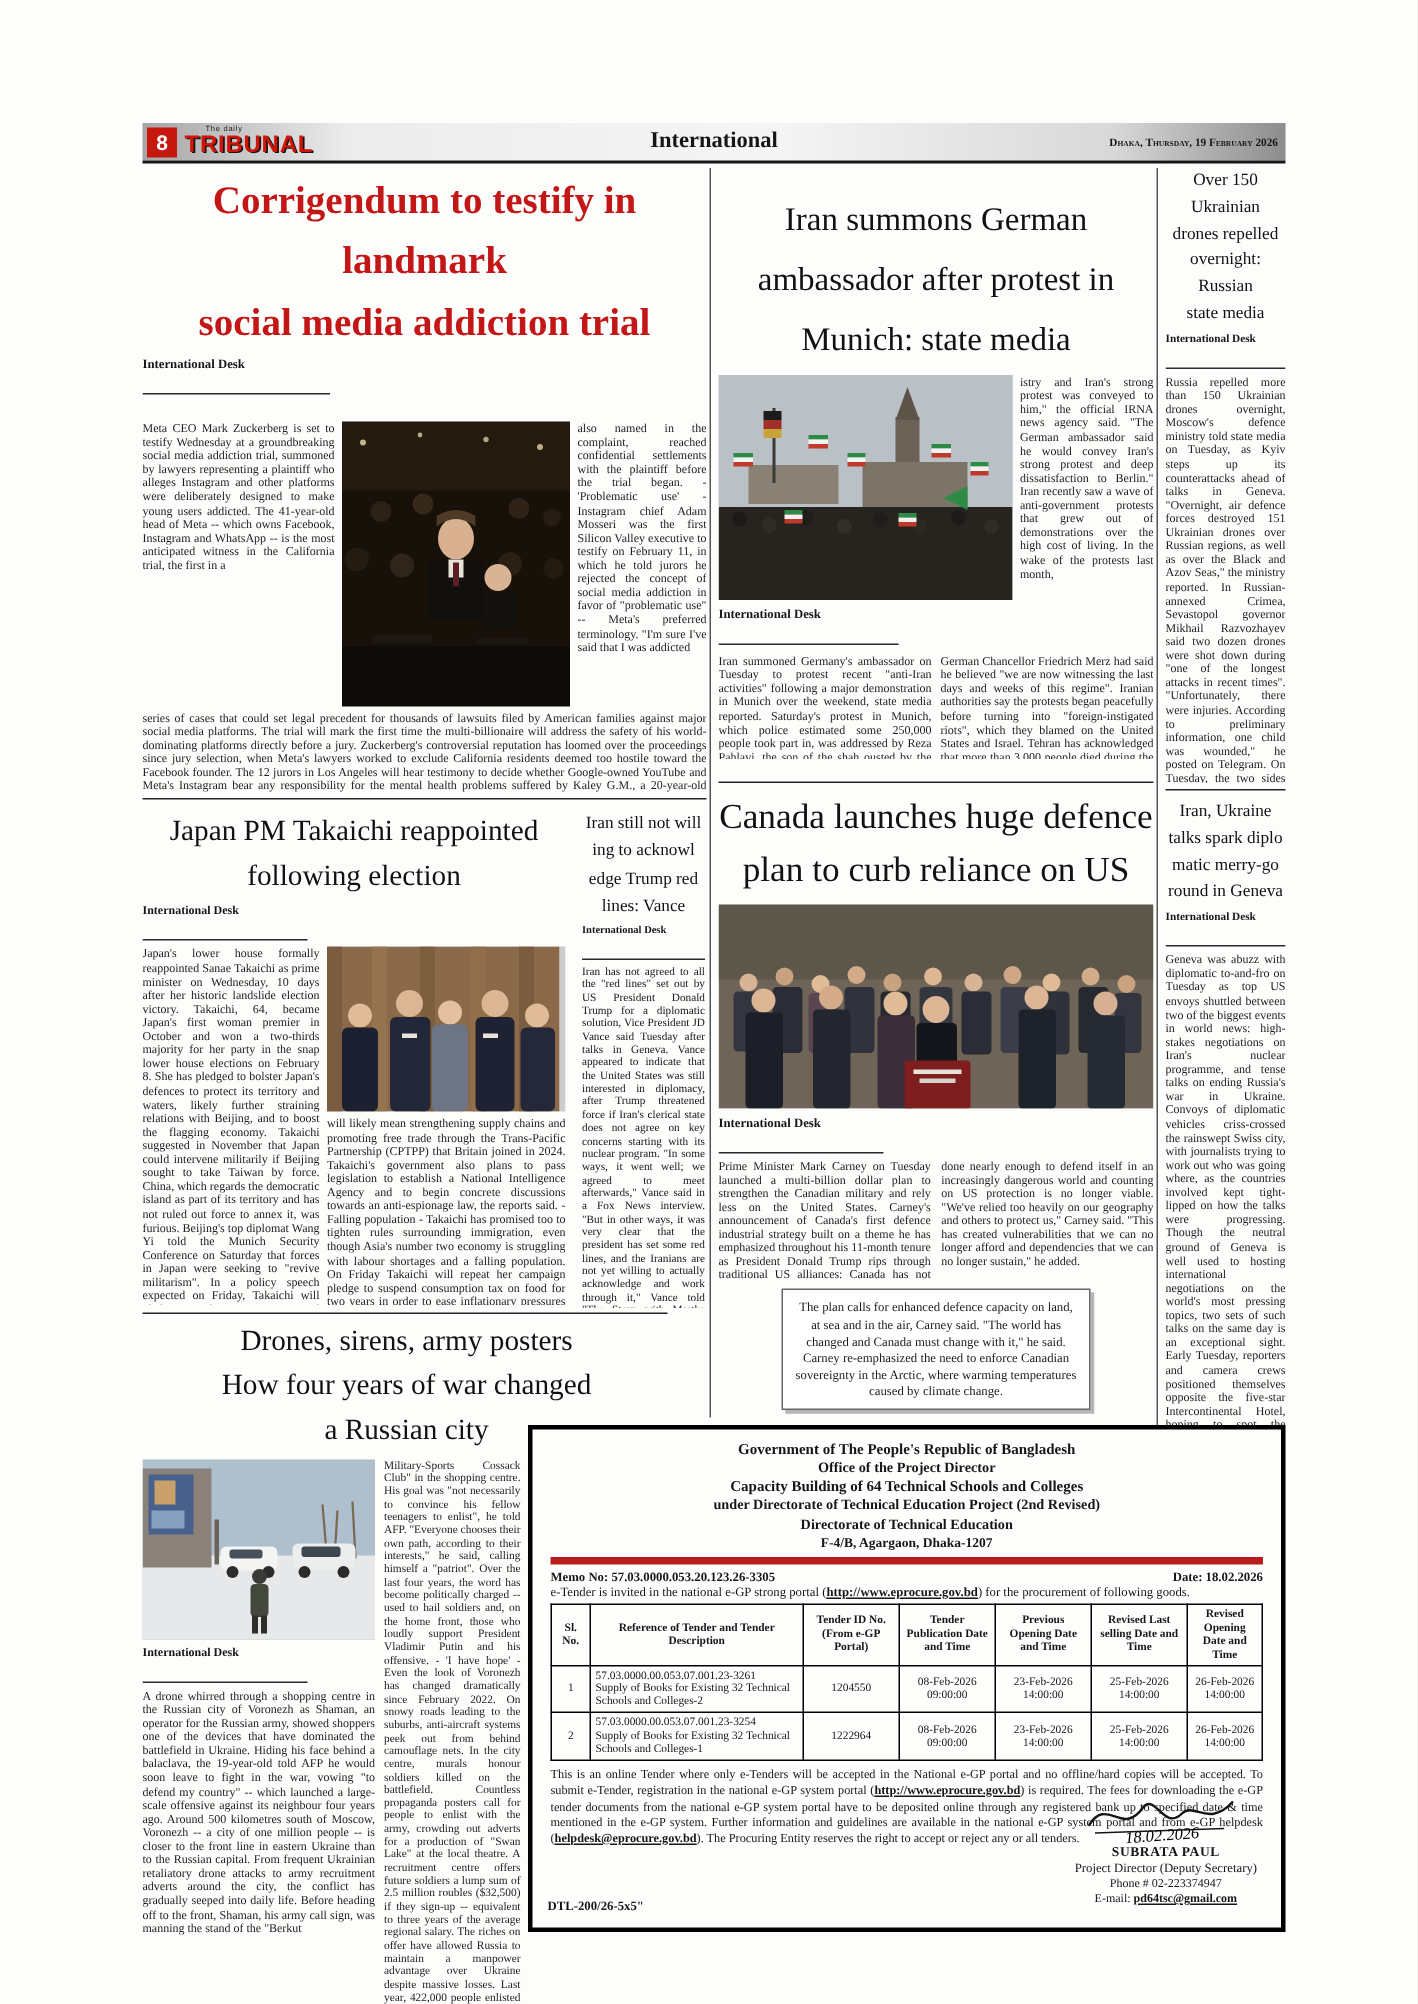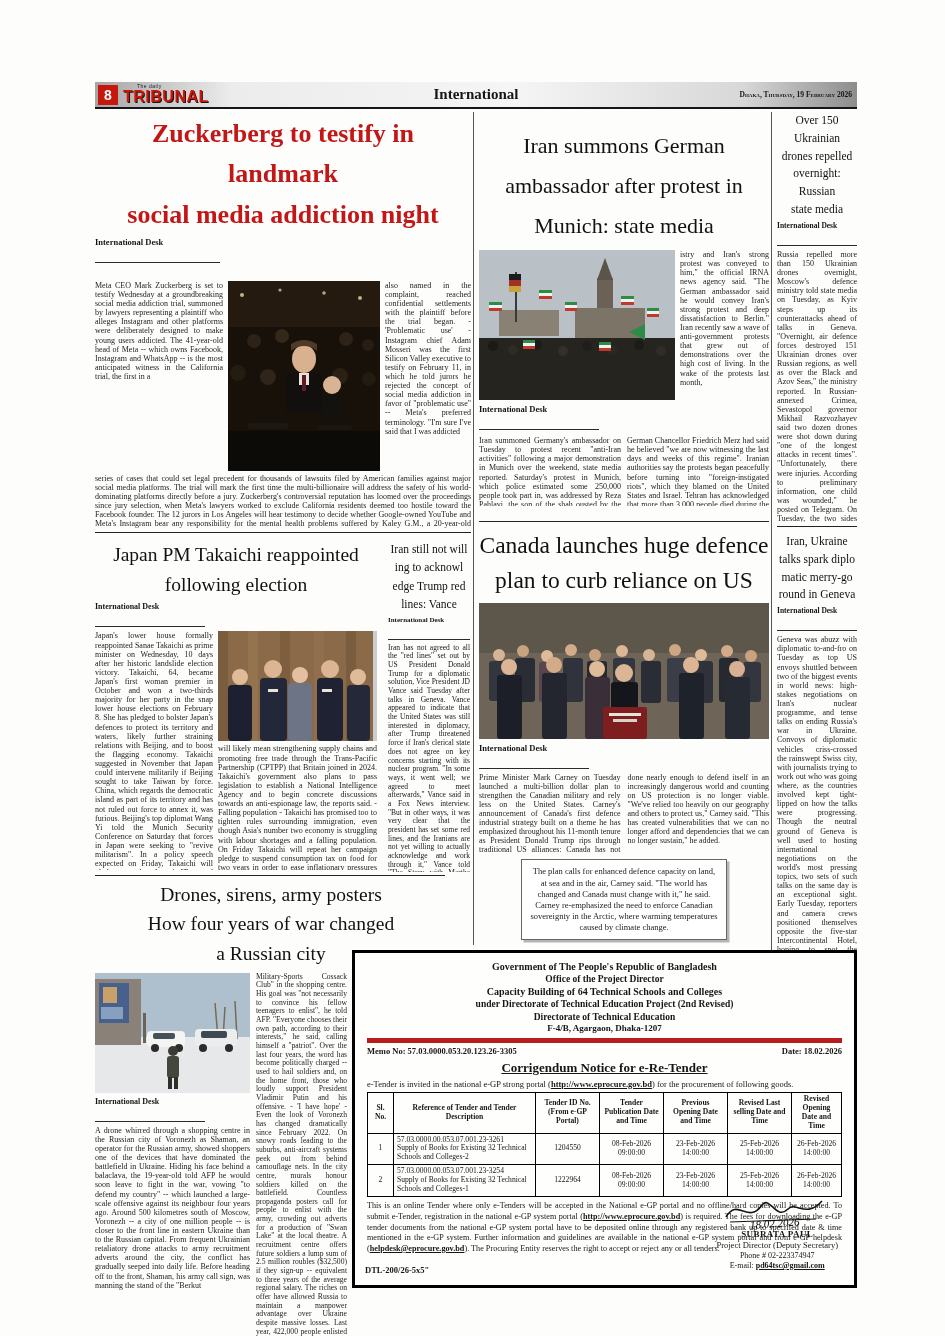--- a/index.html
+++ b/index.html
@@ -99,22 +99,22 @@
 
   <div class="vr" style="left:473px;top:112px;height:833px"></div>
   <div class="vr" style="left:771px;top:112px;height:838px"></div>
   <div class="hrule" style="left:95px;top:532px;width:376px"></div>
   <div class="hrule" style="left:479px;top:521px;width:290px"></div>
   <div class="hrule" style="left:777px;top:526px;width:80px"></div>
   <div class="hrule" style="left:95px;top:875px;width:350px"></div>
 
   <div class="art" style="left:95px;top:110px;width:376px;height:420px">
     <div class="hl zk-hl">
-      <div>Zuckerberg to testify in landmark</div>
-      <div>social media addiction night</div>
+      <div>Corrigendum to testify in landmark</div>
+      <div>social media addiction trial</div>
     </div>
     <div class="desk" style="width:125px">International Desk</div>
     <div class="zk-row">
       <div class="zk-c1 bt">Meta CEO Mark Zuckerberg is set to testify Wednesday at a groundbreaking social media addiction trial, summoned by lawyers representing a plaintiff who alleges Instagram and other platforms were deliberately designed to make young users addicted. The 41-year-old head of Meta -- which owns Facebook, Instagram and WhatsApp -- is the most anticipated witness in the California trial, the first in a</div>
       <div class="ph">
         <svg width="152" height="190" viewBox="0 0 152 190">
           <rect width="152" height="190" fill="#171109"></rect>
           <rect width="152" height="46" fill="#241a10"></rect>
           <circle cx="14" cy="14" r="2" fill="#e8d9a8" opacity=".8"></circle>
             <circle cx="52" cy="9" r="1.6" fill="#f2e6bb" opacity=".7"></circle>
@@ -388,21 +388,20 @@
       <div class="g2">Office of the Project Director</div>
       <div class="g3">Capacity Building of 64 Technical Schools and Colleges</div>
       <div class="g4">under Directorate of Technical Education Project (2nd Revised)</div>
       <div class="g5">Directorate of Technical Education</div>
       <div class="g6">F-4/B, Agargaon, Dhaka-1207</div>
     </div>
     <div class="memo-row">
       <span>Memo No: 57.03.0000.053.20.123.26-3305</span>
       <span>Date: 18.02.2026</span>
     </div>
-    <div class="n-title">Corrigendum Notice for e-Re-Tender</div>
     <div class="n-intro">
       <span>e-Tender is invited in the national e-GP strong portal (</span><span class="n-url">http://www.eprocure.gov.bd</span><span>) for the procurement of following goods.</span>
     </div>
     <table class="nt">
       <tbody>
           <tr>
         <th style="width:26px">Sl. No.</th>
         <th style="width:142px">Reference of Tender and Tender Description</th>
         <th style="width:64px">Tender ID No. (From e-GP Portal)</th>
         <th style="width:64px">Tender Publication Date and Time</th>

